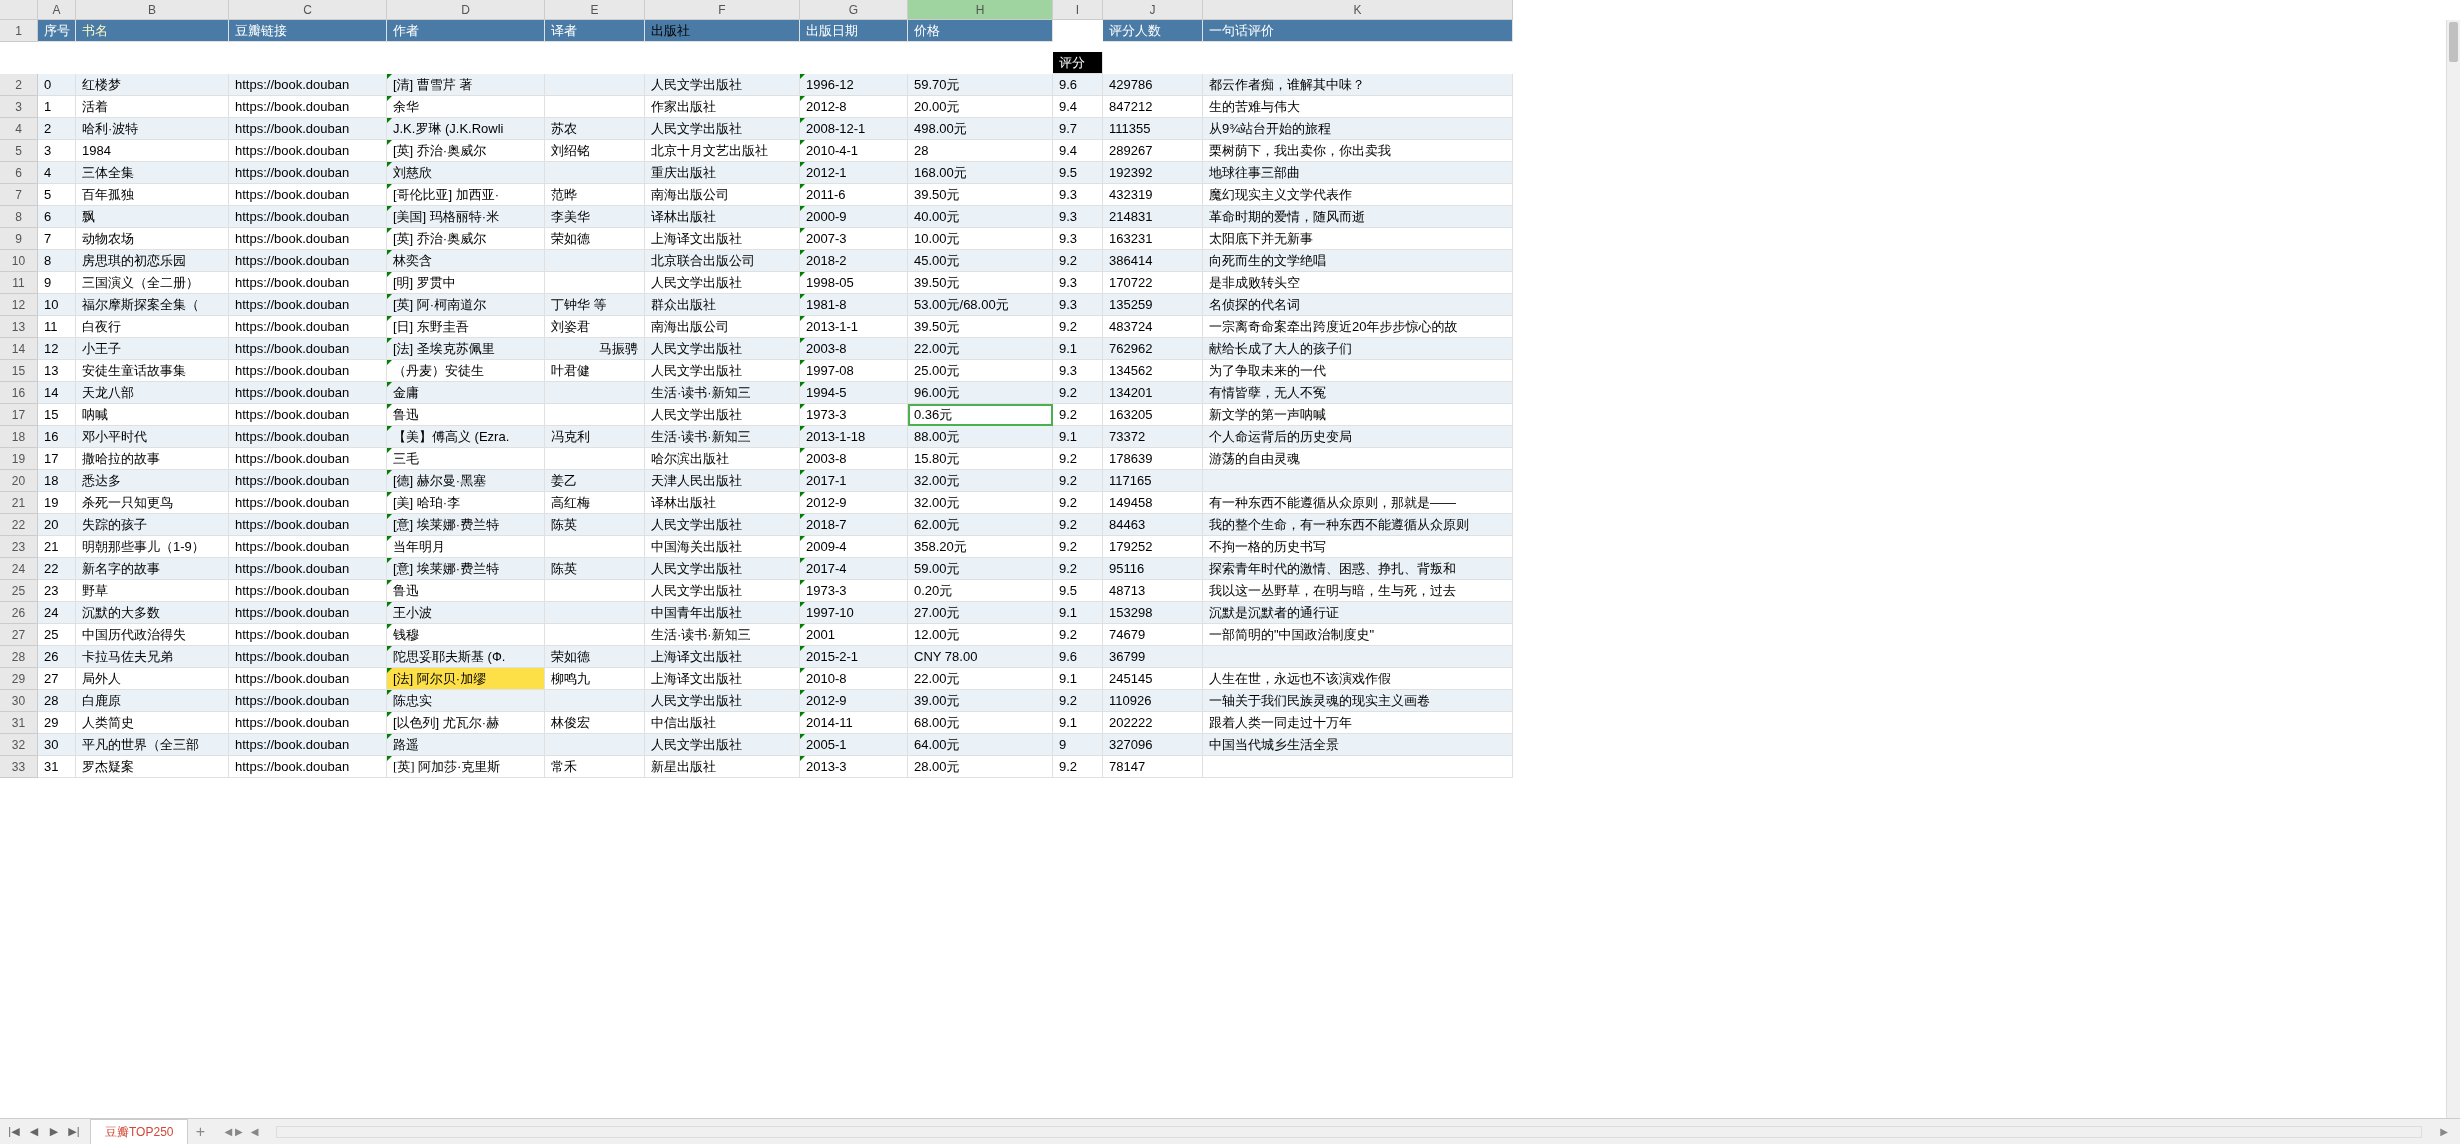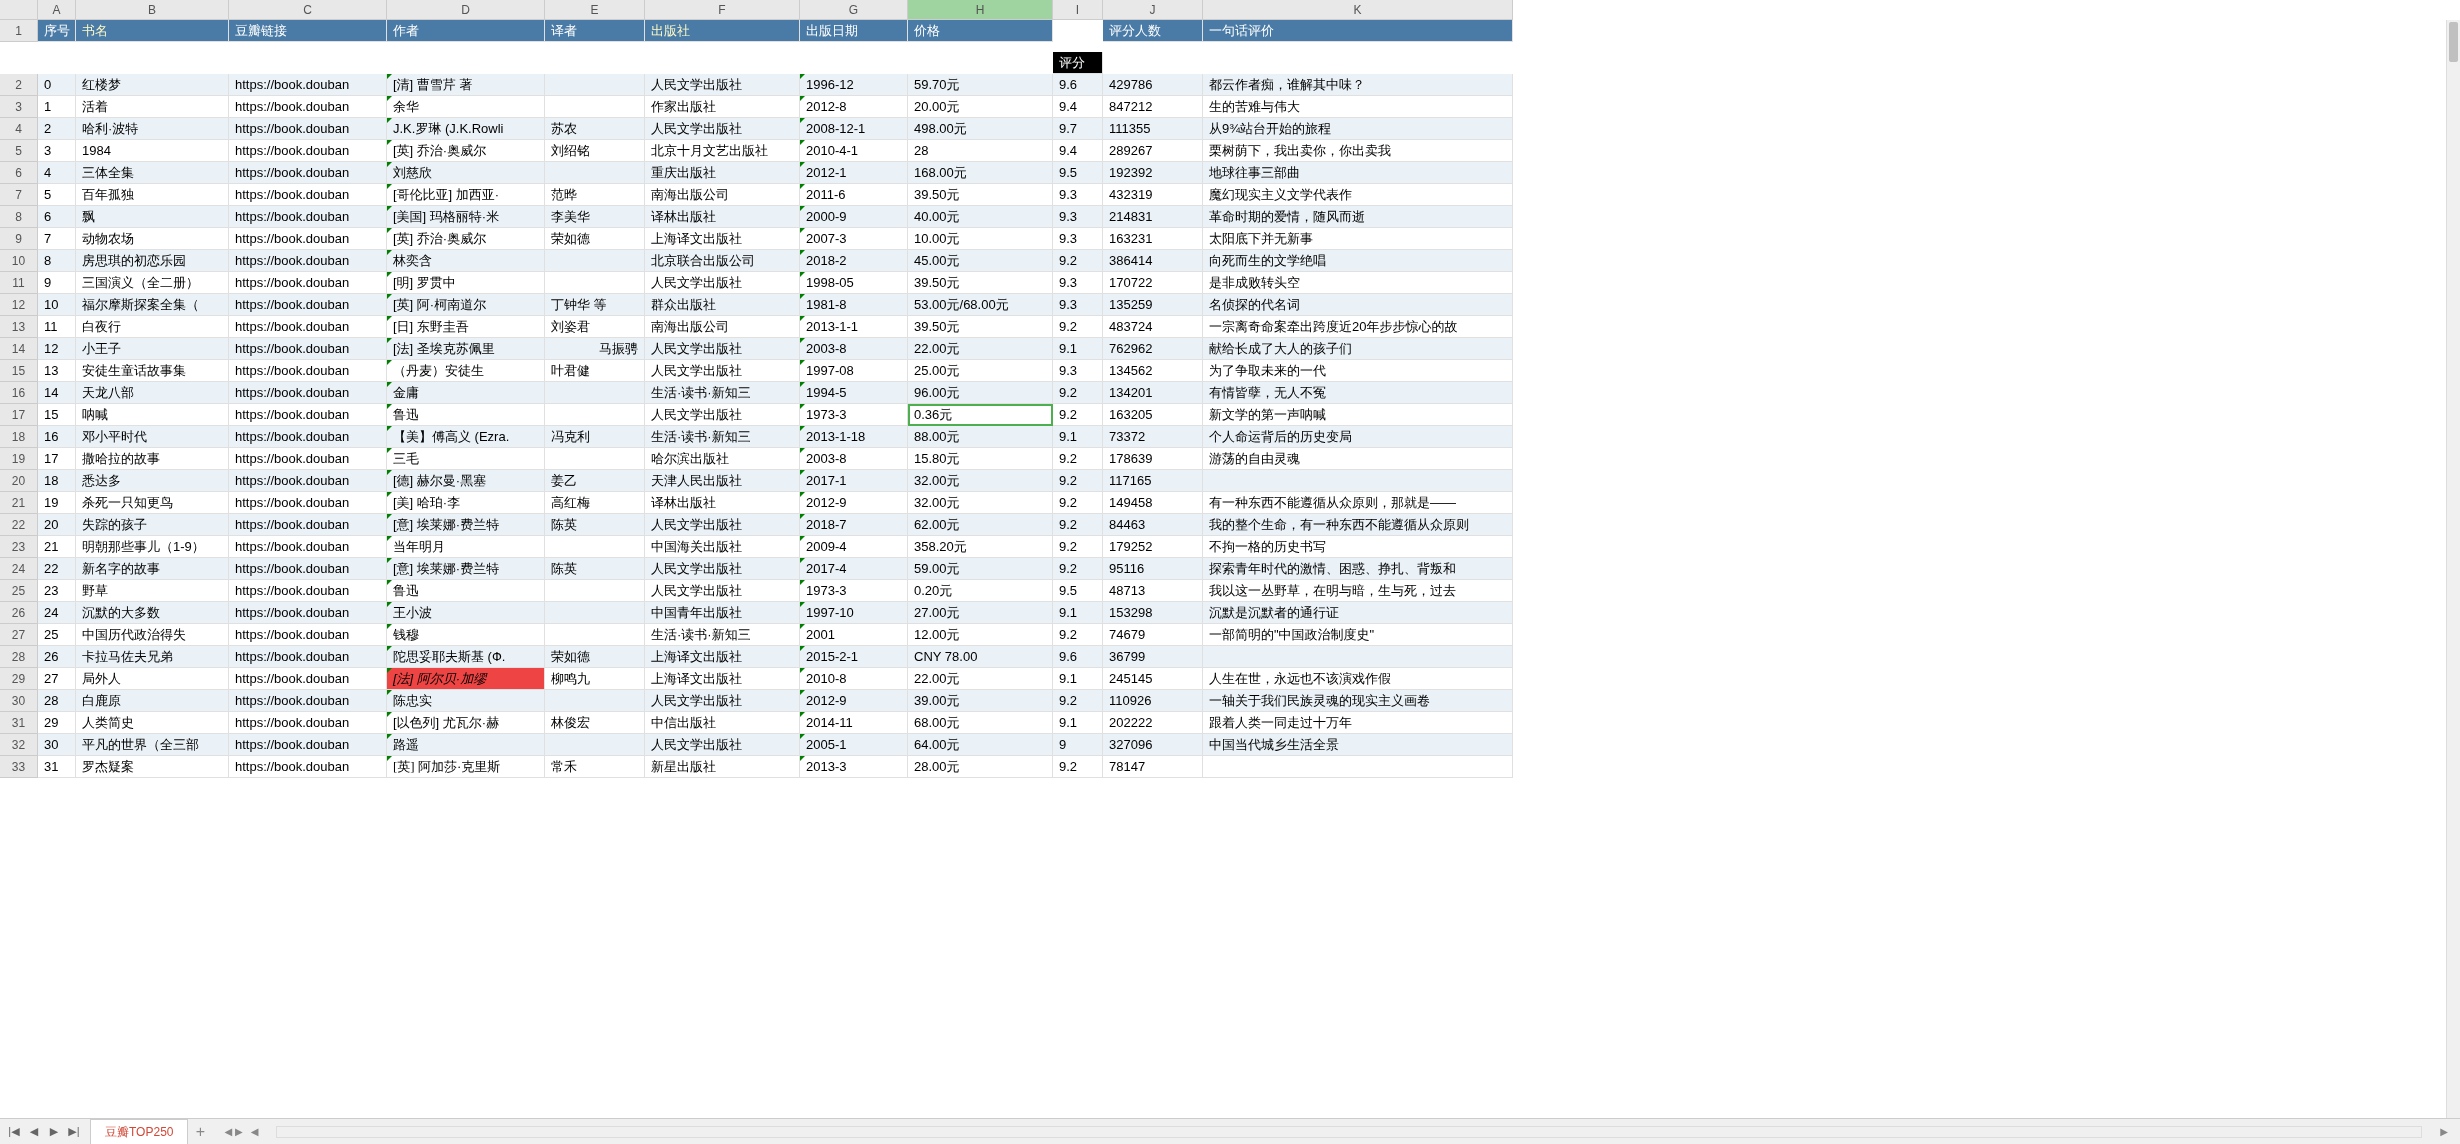--- a/index.html
+++ b/index.html
@@ -43,21 +43,21 @@
         <div class="col-header active">H</div>
         <div class="col-header">I</div>
         <div class="col-header">J</div>
         <div class="col-header">K</div>
         <div class="row-header">1</div>
         <div class="cell" style="background: rgb(74, 123, 166); color: rgb(255, 255, 255);">序号</div>
         <div class="cell" style="background: rgb(74, 123, 166); color: #fef9c3;">书名</div>
         <div class="cell" style="background: rgb(74, 123, 166); color: rgb(255, 255, 255);">豆瓣链接</div>
         <div class="cell" style="background: rgb(74, 123, 166); color: rgb(255, 255, 255);">作者</div>
         <div class="cell" style="background: rgb(74, 123, 166); color: rgb(255, 255, 255);">译者</div>
-        <div class="cell" style="background: rgb(74, 123, 166); color: #fef9c3;">出版社</div>
+        <div class="cell" style="background: rgb(74, 123, 166); color: #000000;">出版社</div>
         <div class="cell" style="background: rgb(74, 123, 166); color: rgb(255, 255, 255);">出版日期</div>
         <div class="cell" style="background: rgb(74, 123, 166); color: rgb(255, 255, 255);">价格</div>
         <div class="cell" style="background: #000000; color: rgb(255, 255, 255); margin-top: 32px;">评分</div>
         <div class="cell" style="background: rgb(74, 123, 166); color: rgb(255, 255, 255);">评分人数</div>
         <div class="cell" style="background: rgb(74, 123, 166); color: rgb(255, 255, 255);">一句话评价</div>
         <div class="row-header">2</div>
         <div class=" cell even-row-cell" style="background: rgb(234, 241, 247);">0</div>
         <div class=" cell even-row-cell" style="background: rgb(234, 241, 247);">红楼梦</div>
         <div class=" cell even-row-cell" style="background: rgb(234, 241, 247);">https://book.douban</div>
         <div class="green-triangle cell even-row-cell" style="background: rgb(234, 241, 247);">[清] 曹雪芹 著</div>
@@ -377,21 +377,21 @@
         <div class=" cell even-row-cell" style="background: rgb(234, 241, 247);">上海译文出版社</div>
         <div class="green-triangle cell even-row-cell" style="background: rgb(234, 241, 247);">2015-2-1</div>
         <div class=" cell even-row-cell" style="background: rgb(234, 241, 247);">CNY 78.00</div>
         <div class=" cell even-row-cell" style="background: rgb(234, 241, 247);">9.6</div>
         <div class=" cell even-row-cell" style="background: rgb(234, 241, 247);">36799</div>
         <div class=" cell even-row-cell" style="background: rgb(234, 241, 247);"></div>
         <div class="row-header">29</div>
         <div class=" cell odd-row-cell" style="background: rgb(255, 255, 255);">27</div>
         <div class=" cell odd-row-cell" style="background: rgb(255, 255, 255);">局外人</div>
         <div class=" cell odd-row-cell" style="background: rgb(255, 255, 255);">https://book.douban</div>
-        <div class="green-triangle cell odd-row-cell" style="background: #ef4444; font-style: italic;">[法] 阿尔贝·加缪</div>
+        <div class="green-triangle cell odd-row-cell" style="background: #fde047;">[法] 阿尔贝·加缪</div>
         <div class=" cell odd-row-cell" style="background: rgb(255, 255, 255);">柳鸣九</div>
         <div class=" cell odd-row-cell" style="background: rgb(255, 255, 255);">上海译文出版社</div>
         <div class="green-triangle cell odd-row-cell" style="background: rgb(255, 255, 255);">2010-8</div>
         <div class=" cell odd-row-cell" style="background: rgb(255, 255, 255);">22.00元</div>
         <div class=" cell odd-row-cell" style="background: rgb(255, 255, 255);">9.1</div>
         <div class=" cell odd-row-cell" style="background: rgb(255, 255, 255);">245145</div>
         <div class=" cell odd-row-cell" style="background: rgb(255, 255, 255);">人生在世，永远也不该演戏作假</div>
         <div class="row-header">30</div>
         <div class=" cell even-row-cell" style="background: rgb(234, 241, 247);">28</div>
         <div class=" cell even-row-cell" style="background: rgb(234, 241, 247);">白鹿原</div>

